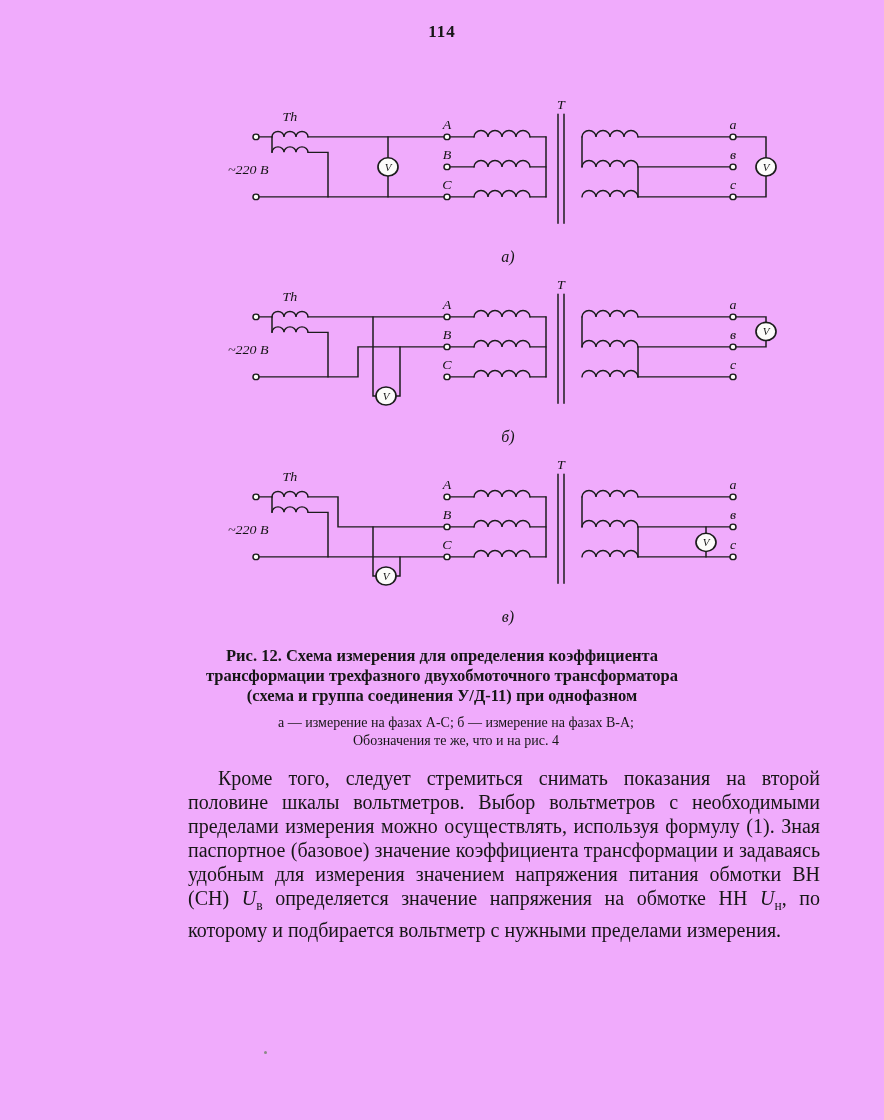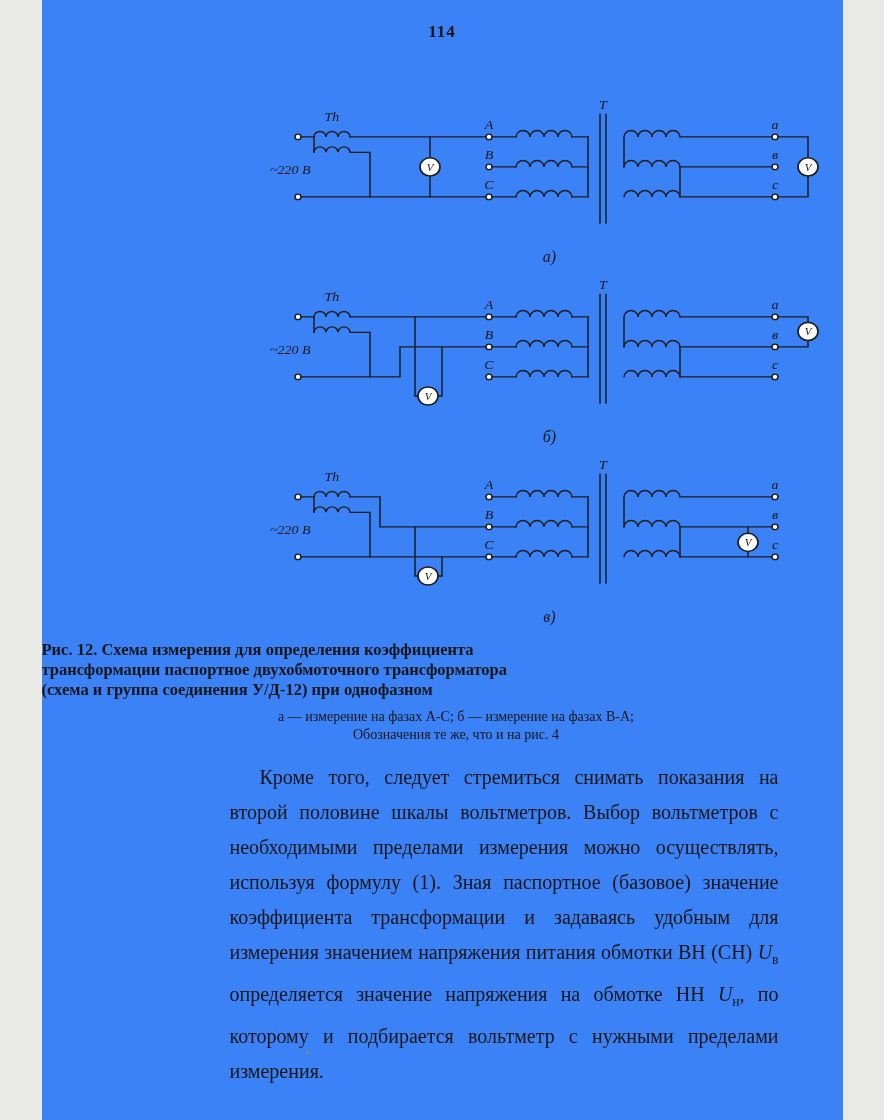--- a/index.html
+++ b/index.html
@@ -1,38 +1,38 @@
 <!DOCTYPE html>
 <html><head>
 <meta charset="utf-8">
 <style>
   * { margin:0; padding:0; box-sizing:border-box; }
   html,body { background:#e9e9e6; }
   .page {
-    width:801px; height:1120px;
-    background:#3b82f6; color:#161616;
+    width:884px; height:1120px;
+    background:#f0abfc; color:#161616;
     font-family:"Liberation Serif", serif;
     position:relative; overflow:hidden;
     margin:0 auto;
   }
   .page-number { text-align:center; padding-top:22px; font-weight:700; font-size:17px; letter-spacing:1px; }
   .figure { margin-top:54px; }
   .diagram-block { width:560px; margin-left:228px; }
   svg.diagram { display:block; width:560px; height:150px; }
   .diagram path, .diagram circle { stroke:#1c1c1c; stroke-width:1.5; fill:none; stroke-linecap:round; }
   .diagram circle.term { fill:#fcfcfa; }
   .diagram circle.vm { fill:#fcfcfa; stroke-width:1.7; }
   .diagram text { fill:#141414; font-family:"Liberation Serif", serif; font-size:13px; text-anchor:middle; }
   .diagram text.i { font-style:italic; font-size:14px; }
   .diagram text.start { text-anchor:start; font-style:italic; font-size:14px; }
   .diagram text.vm-t { font-size:11px; font-style:italic; }
   .diagram-label { text-align:center; font-style:italic; font-size:16px; margin:2px 0 10px 0; }
-  .caption { margin-top:14px; font-weight:700; font-size:16.5px; line-height:20px; }
+  .caption { margin-top:20px; text-align:center; font-weight:700; font-size:16.5px; line-height:20px; }
   .notes { margin-top:8px; text-align:center; font-size:14px; line-height:18px;margin-left:28px; }
-  .body-text { margin:16px 64px 0 188px; font-size:20px; line-height:35px; text-align:justify; text-indent:30px; }
+  .body-text { margin:16px 64px 0 188px; font-size:20px; line-height:24px; text-align:justify; text-indent:30px; }
   .uvar { font-style:italic; }
   .sub { font-size:0.68em; }
   .speckle { position:absolute; left:264px; top:1051px; width:3px; height:3px; background:#8a8a86; border-radius:50%; }
 </style>
 </head>
 <body>
 
 <div class="page">
 
   <div class="page-number">114</div>
@@ -205,22 +205,22 @@
         <text class="i" x="219" y="102">С</text>
         <text class="i" x="505" y="36">а</text>
         <text class="i" x="505" y="69">в</text>
         <text class="i" x="505" y="102">с</text>
       </svg>
       <div class="diagram-label">в)</div>
     </div>
 
     <div class="caption">
       <div>Рис. 12. Схема измерения для определения коэффициента</div>
-      <div>трансформации паспортное двухобмоточного трансформатора</div>
-      <div>(схема и группа соединения У/Д-12) при однофазном</div>
+      <div>трансформации трехфазного двухобмоточного трансформатора</div>
+      <div>(схема и группа соединения У/Д-11) при однофазном</div>
     </div>
 
     <div class="notes">
       <div>а — измерение на фазах А-С; б — измерение на фазах В-А;</div>
       <div>Обозначения те же, что и на рис. 4</div>
     </div>
 
   </div>
 
   <p class="body-text"><span>Кроме того, следует стремиться снимать показания на второй половине шкалы вольтметров. Выбор вольтметров с необходимыми пределами измерения можно осуществлять, используя формулу (1). Зная паспортное (базовое) значение коэффициента трансформации и задаваясь удобным для измерения значением напряжения питания обмотки ВН (СН) </span><span class="uvar">U</span><sub class="sub">в</sub><span> определяется значение напряжения на обмотке НН </span><span class="uvar">U</span><sub class="sub">н</sub><span>, по которому и подбирается вольтметр с нужными пределами измерения.</span></p>

